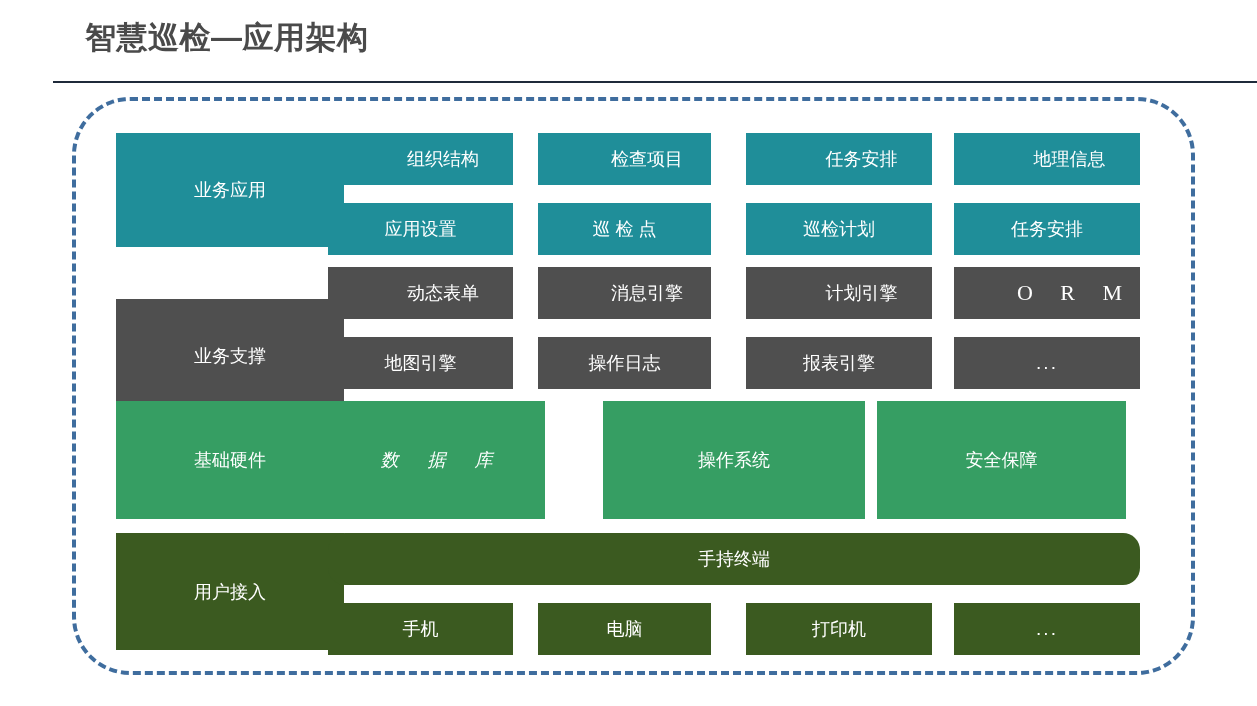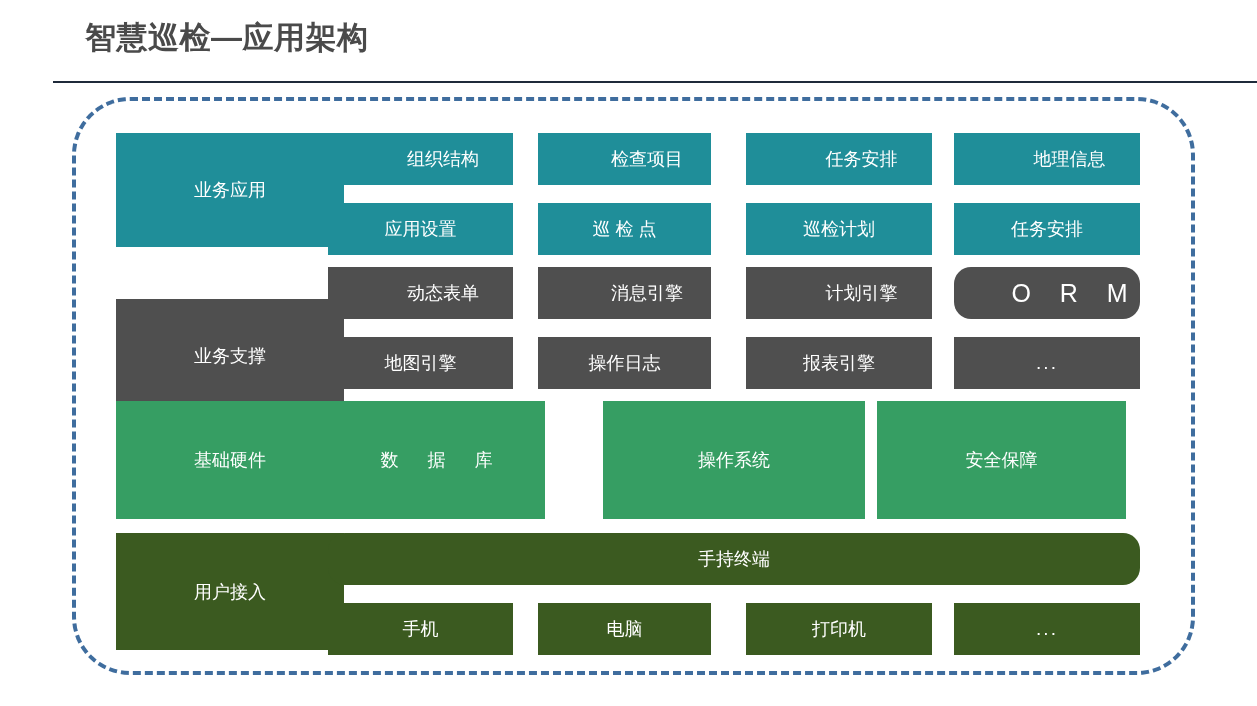--- a/index.html
+++ b/index.html
@@ -122,27 +122,26 @@
 
   
   .wcol-1 { left: 0px;   width: 217px; }
   .wcol-2 { left: 275px; width: 262px; }
   .wcol-3 { left: 549px; width: 249px; }
   .full-h { top: 0; height: 118px; }
 
   
   .banner { left: 0; top: 0; width: 812px; height: 52px; border-radius: 17px; }
 
-  .spaced { letter-spacing: 12px; text-indent: 12px; }
+  .spaced { letter-spacing: 12px; text-indent: 12px; font-style: italic; }
   .serif-wide {
-    font-family: Liberation Sans, sans-serif;
+    font-family: Liberation Serif, serif;
     letter-spacing: 11px;
     text-indent: 11px;
-    font-size: 25px;
-    border-radius: 17px;
+    font-size: 22px;
   }
   .ellipsis { font-size: 19px; letter-spacing: 2px; }
 </style>
 </head>
 <body>
 
 <div class="header">
   <div class="page-title">智慧巡检—应用架构</div>
   <div class="header-rule"></div>
 </div>

